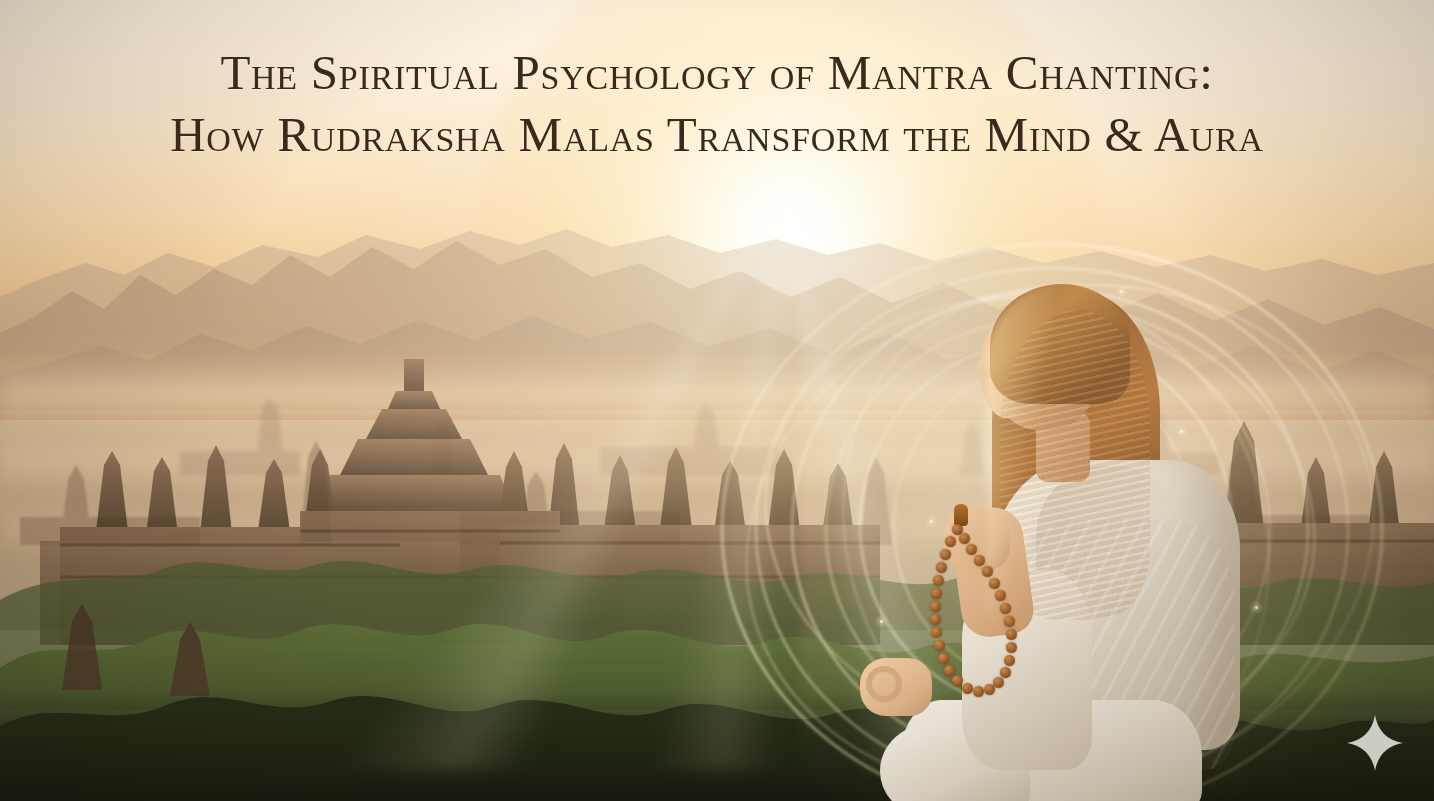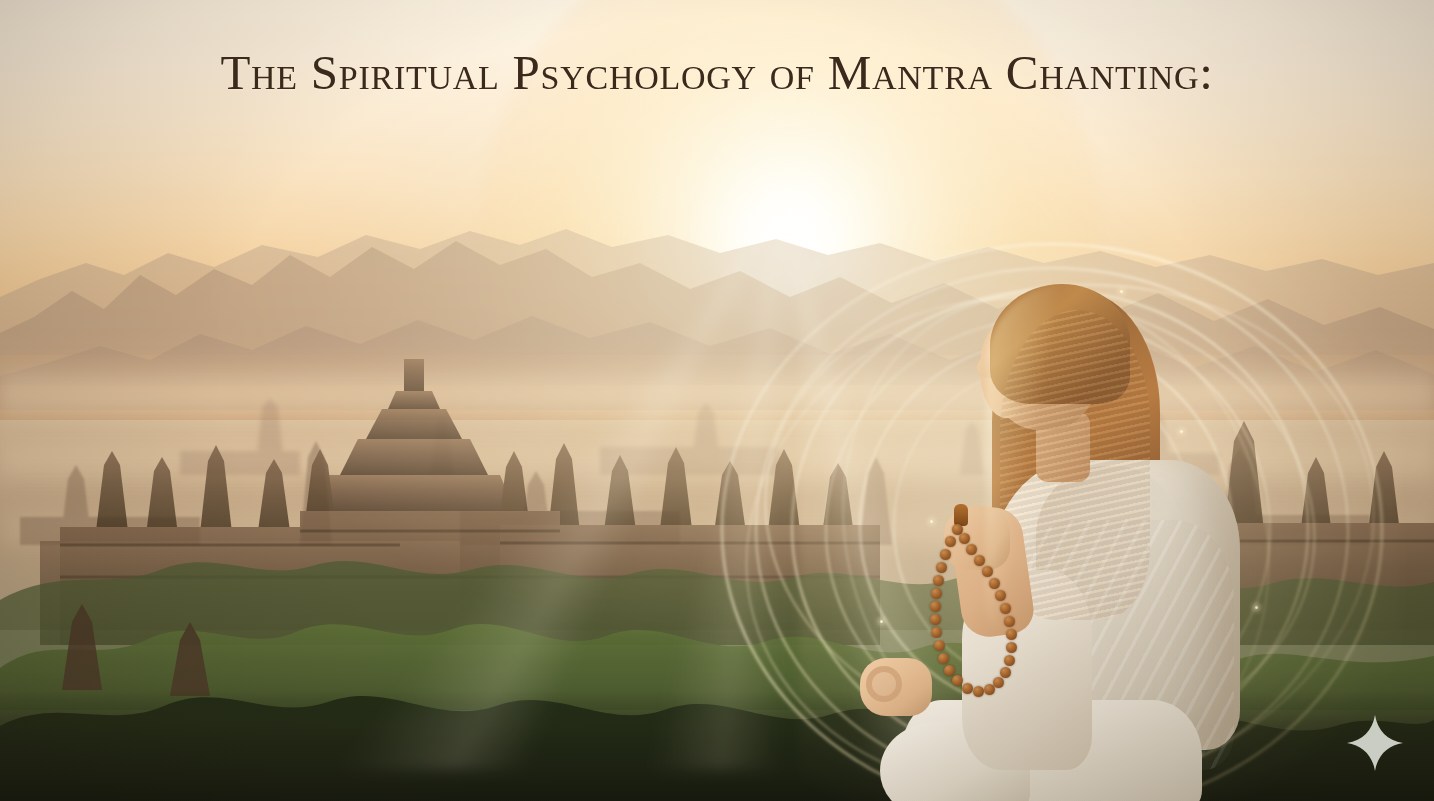--- a/index.html
+++ b/index.html
@@ -588,20 +588,21 @@
         <span class="bead" style="left:82px; top:48px;"></span>
         <span class="bead" style="left:74px; top:37px;"></span>
         <span class="bead" style="left:66px; top:26px;"></span>
         <span class="bead" style="left:59px; top:15px;"></span>
       </div>
     </div>
   </div>
 
   <div class="title-wrap">
     <span class="title-line title-line-1">The Spiritual Psychology of Mantra Chanting:</span>
+    <span class="title-line title-line-2">How Rudraksha Malas Transform the Mind &amp; Aura</span>
   </div>
 
   <div class="sparkle-mark">
     <svg viewBox="0 0 62 62" aria-hidden="true">
       <path d="M31 3 C33.5 18.5 43.5 28.5 59 31 C43.5 33.5 33.5 43.5 31 59
                C28.5 43.5 18.5 33.5 3 31 C18.5 28.5 28.5 18.5 31 3 Z" fill="#d8dcd2" opacity="0.92"></path>
     </svg>
   </div>
 
   <div class="vignette"></div>

